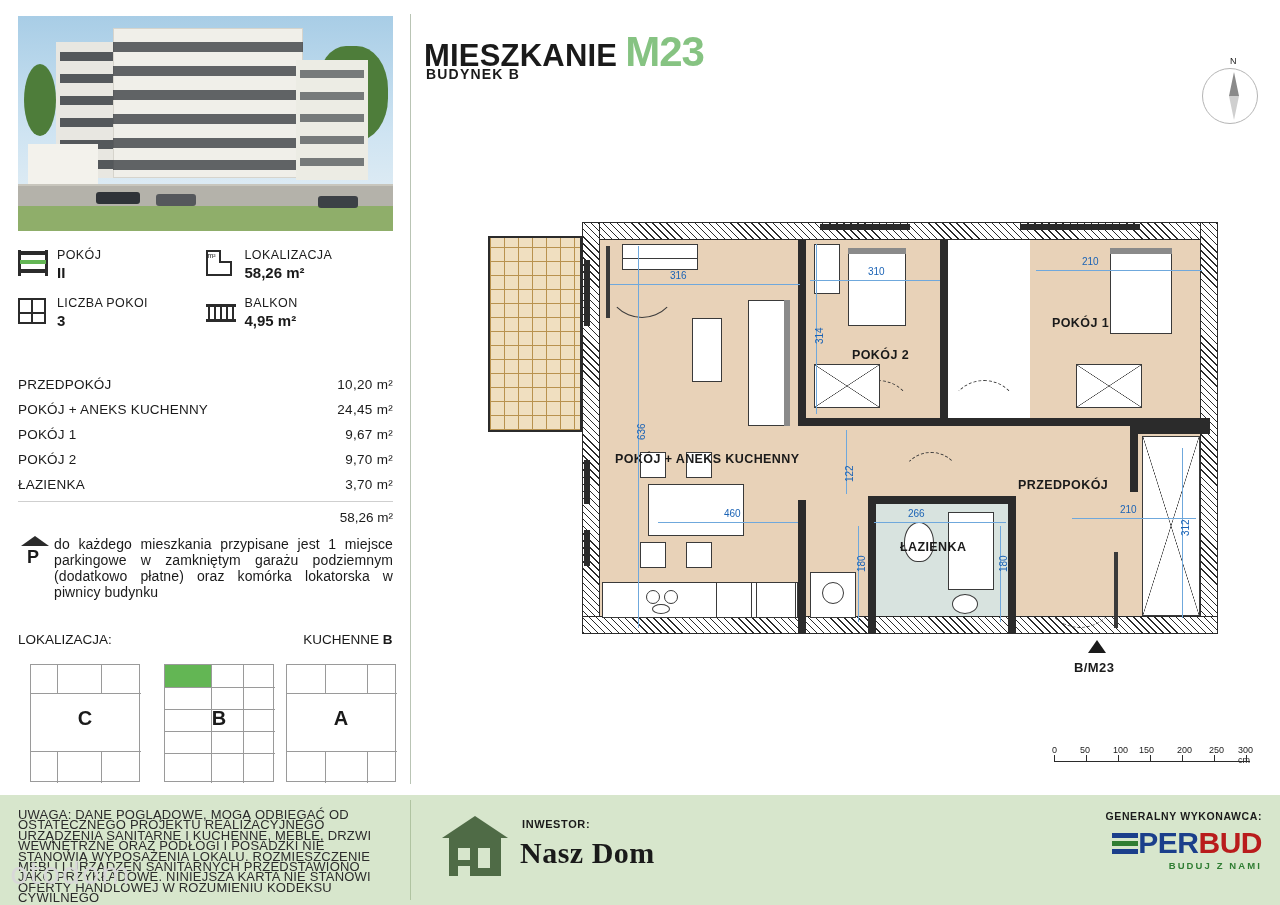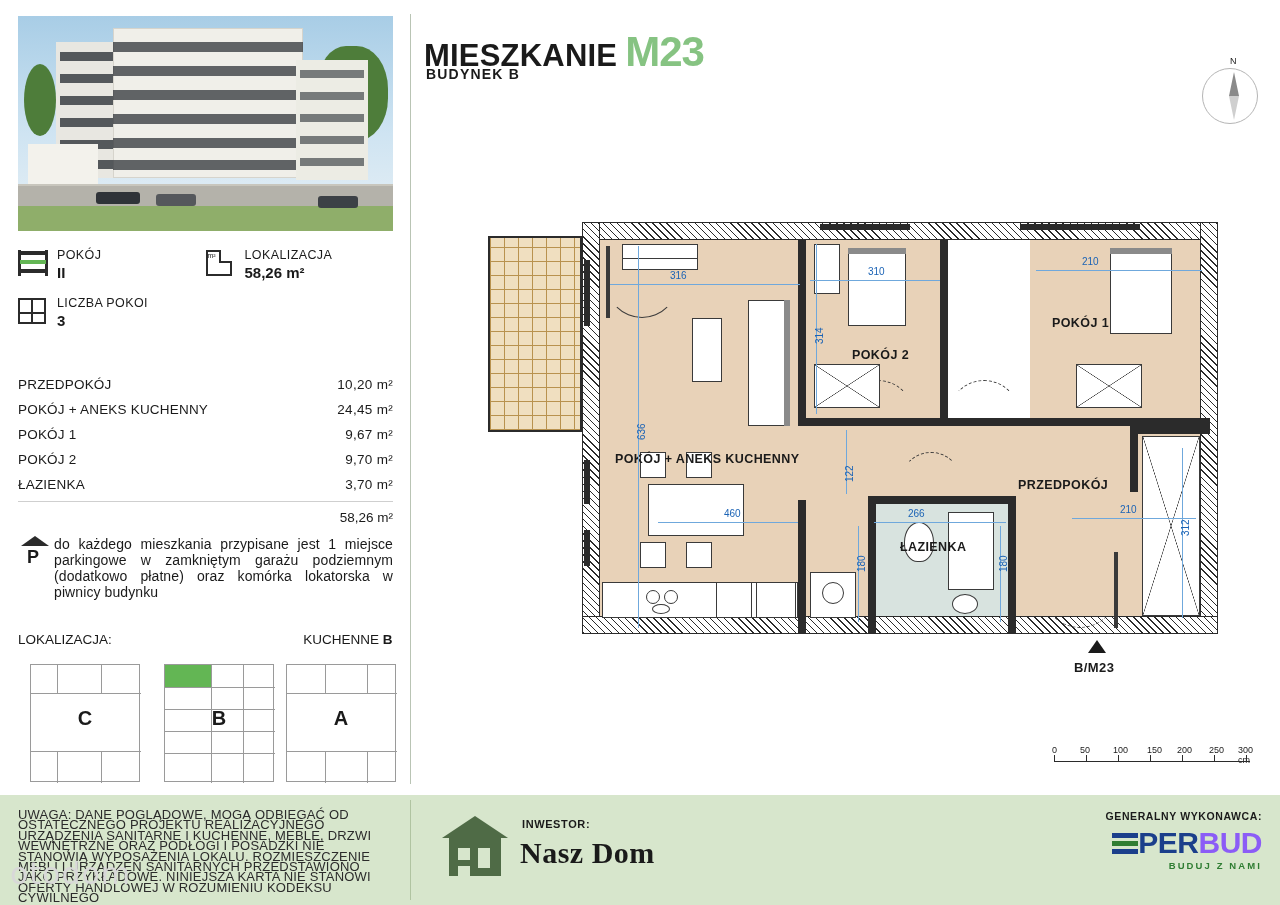--- a/index.html
+++ b/index.html
@@ -150,21 +150,21 @@
   .inv-label { position:absolute; left:82px; top:6px; font-size:11px; font-weight:bold; letter-spacing:0.6px; }
   .inv-name { position:absolute; left:80px; top:24px; font-size:30px; font-weight:bold; font-family:"Liberation Serif", serif; letter-spacing:0.5px; }
   .house-logo { position:absolute; left:0; top:4px; width:70px; height:64px; }
   .house-logo .roof { position:absolute; left:2px; top:0; width:0; height:0; border-left:33px solid transparent; border-right:33px solid transparent; border-bottom:22px solid #4f6b46; }
   .house-logo .body { position:absolute; left:9px; top:22px; width:52px; height:38px; background:#4f6b46; }
   .house-logo .win { position:absolute; background:#d7e6cc; }
   .gw { position:absolute; right:18px; top:810px; width:250px; text-align:right; }
   .gw-label { font-size:10.5px; font-weight:bold; letter-spacing:0.6px; }
   .gw-logo { margin-top:4px; font-size:30px; font-weight:bold; letter-spacing:-0.5px; }
   .gw-logo .per { color:#1b3f8b; }
-  .gw-logo .bud { color:#8b5cf6; }
+  .gw-logo .bud { color:#b91c1c; }
   .gw-sub { font-size:9.5px; font-weight:bold; color:#2f7d32; letter-spacing:2.1px; }
   .gw-bars { position:absolute; left:8px; top:10px; }
   .gw-bar { position:absolute; width:26px; height:5px; }
 </style>
 </head>
 <body>
 
 <div class="sheet">
 
   <div class="left">
@@ -235,20 +235,35 @@
         <div class="mcell">
           <div class="micon">
             <div class="ico-rooms">
                 <div class="hl"></div>
                 <div class="vl"></div>
               </div>
           </div>
           <div>
             <div class="mlabel">LICZBA POKOI</div>
             <div class="mvalue">3</div>
+          </div>
+        </div>
+        <div class="mcell">
+          <div class="micon ico-balcony">
+            <div class="bar"></div>
+            <div class="rail" style="left:2px"></div>
+              <div class="rail" style="left:8px"></div>
+            <div class="rail" style="left:14px"></div>
+              <div class="rail" style="left:20px"></div>
+            <div class="rail" style="left:26px"></div>
+            <div class="base"></div>
+          </div>
+          <div>
+            <div class="mlabel">BALKON</div>
+            <div class="mvalue">4,95 m²</div>
           </div>
         </div>
       </div>
     </div>
 
     <div class="rooms">
       <div class="rline">
         <span class="nm">PRZEDPOKÓJ</span>
         <span>10,20 m²</span>
       </div>
@@ -454,21 +469,21 @@
   </div>
 
   <div class="entry-marker"></div>
   <div class="entry-label">B/M23</div>
 
   <div class="scalebar">
     <div class="nums">
       <span style="left:2px;">0</span>
       <span style="left:30px;">50</span>
       <span style="left:63px;">100</span>
-      <span style="left:97px;">150</span>
+      <span style="left:89px;">150</span>
       <span style="left:127px;">200</span>
       <span style="left:159px;">250</span>
       <span style="left:188px;">300 cm</span>
     </div>
     <div class="axis"></div>
     <div class="tick" style="left:4px;"></div>
     <div class="tick" style="left:36px;"></div>
     <div class="tick" style="left:68px;"></div>
     <div class="tick" style="left:100px;"></div>
     <div class="tick" style="left:132px;"></div>

